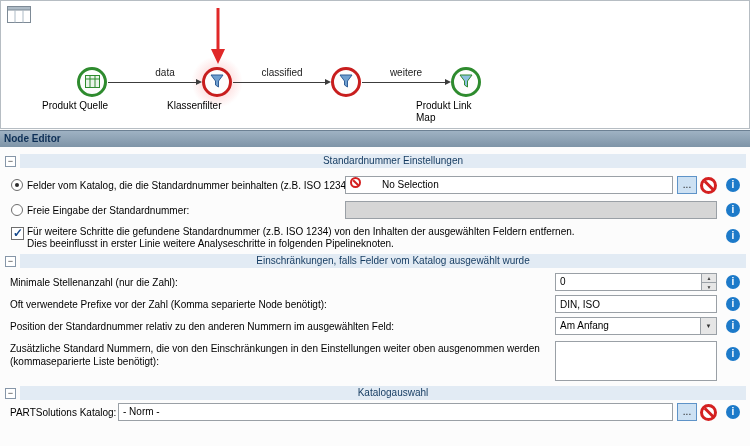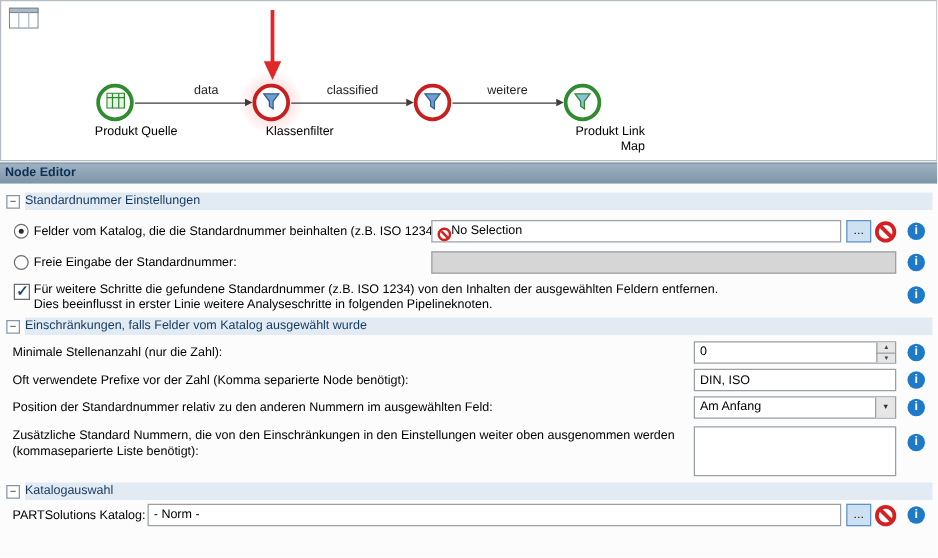--- a/index.html
+++ b/index.html
@@ -8,46 +8,46 @@
 
   
   .top-panel { position:absolute; left:0; top:0; width:750px; height:129px; background:#ffffff; border:1px solid #b6bdc3; }
   .win-icon { position:absolute; left:6px; top:5px; width:24px; height:17px; }
   .halo { position:absolute; left:190px; top:55px; width:52px; height:52px; border-radius:50%;
           background:radial-gradient(circle, rgba(248,120,120,0.45) 0%, rgba(248,120,120,0) 70%); }
   .node { position:absolute; top:66px; width:30px; height:30px; border-radius:50%; background:#fdfdfd;
           display:flex; align-items:center; justify-content:center; }
   .node.green { border:3px solid #2e8b2e; }
   .node.red   { border:3px solid #c81e1e; }
-  .node-label { position:absolute; top:99px; width:100px; text-align:right; line-height:12px; color:#000; }
+  .node-label { position:absolute; top:99px; width:100px; text-align:left; line-height:12px; color:#000; }
   .node-label span { display:block; }
   .edge { position:absolute; top:81px; height:1px; background:#3c3c3c; }
   .edge::after { content:""; position:absolute; right:-6px; top:-3.5px; width:0; height:0;
                  border-left:6px solid #3c3c3c; border-top:3.5px solid transparent; border-bottom:3.5px solid transparent; }
   .edge-label { position:absolute; top:66px; width:80px; text-align:center; color:#222; }
   .red-arrow { position:absolute; left:205px; top:5px; }
 
   
   .ne-bar { position:absolute; left:0; top:130px; width:750px; height:17px;
             background:linear-gradient(#9fb2c3,#7e94a7); border-top:1px solid #6c8093;
             color:#0d2f56; font-weight:bold; line-height:16px; padding-left:4px; }
 
   
   .form { position:absolute; left:0; top:147px; width:750px; height:299px; background:#fcfcfc; }
   .collapse { position:absolute; left:5px; width:11px; height:11px; background:#fff; border:1px solid #8696a8;
               color:#333; line-height:8px; text-align:center; font-size:9px; cursor:default; }
   .collapse::after { content:"−"; }
   .sec-head { position:absolute; left:20px; width:726px; height:14px; background:#e2ebf4;
-              color:#12395f; text-align:left; line-height:14px; }
+              color:#12395f; text-align:center; line-height:14px;padding-left:20px; }
   .lbl { position:absolute; white-space:nowrap; color:#000; }
   .lbl.wrap { white-space:normal; line-height:13px; }
 
   .field { position:absolute; height:18px; background:#fff; border:1px solid #9aa0a6;
            font-size:10px; line-height:16px; padding:0 4px; color:#000; }
-  .fieldbox { display:flex; align-items:flex-end; gap:0; }
+  .fieldbox { display:flex; align-items:flex-start; gap:21px; }
   .field.disabled { background:#d6d6d6; }
   input.field, textarea.textarea { font-family:"Liberation Sans", sans-serif; }
   .textarea { position:absolute; background:#fff; border:1px solid #9aa0a6; resize:none; font-size:10px; padding:2px 3px; }
 
   .radio { position:absolute; width:12px; height:12px; border-radius:50%; border:1px solid #6e6e6e; background:#fff; }
   .radio.checked::after { content:""; position:absolute; left:3px; top:3px; width:4px; height:4px; border-radius:50%; background:#2c2c2c; }
   .checkbox { position:absolute; width:13px; height:13px; border:1px solid #6e6e6e; background:#fff; }
   .checkbox.checked::after { content:"✓"; position:absolute; left:1px; top:-2px; font-size:12px; font-weight:bold; color:#16498c; }
 
   .info { position:absolute; width:14px; height:14px; border-radius:50%; background:#1d7ac9;

